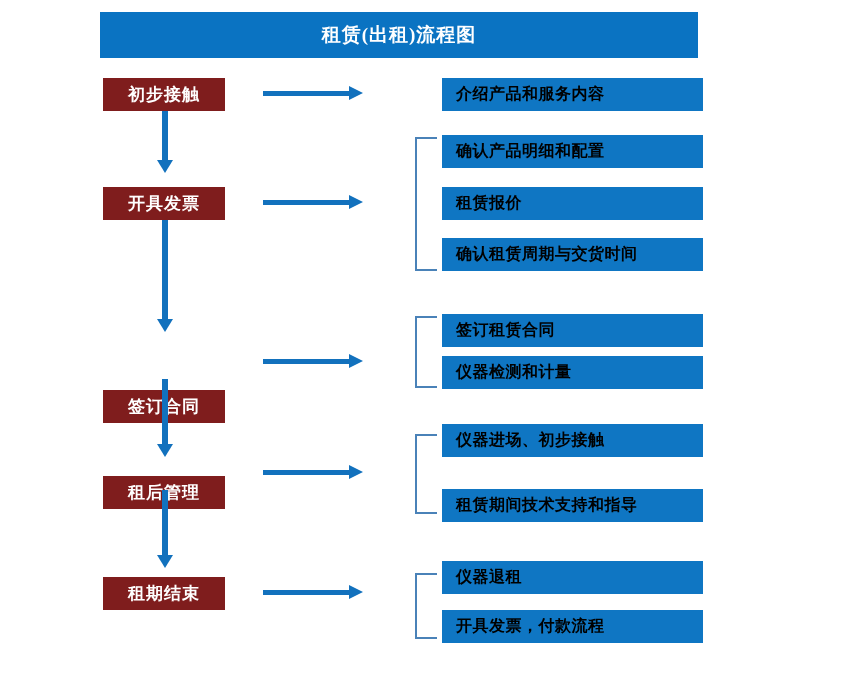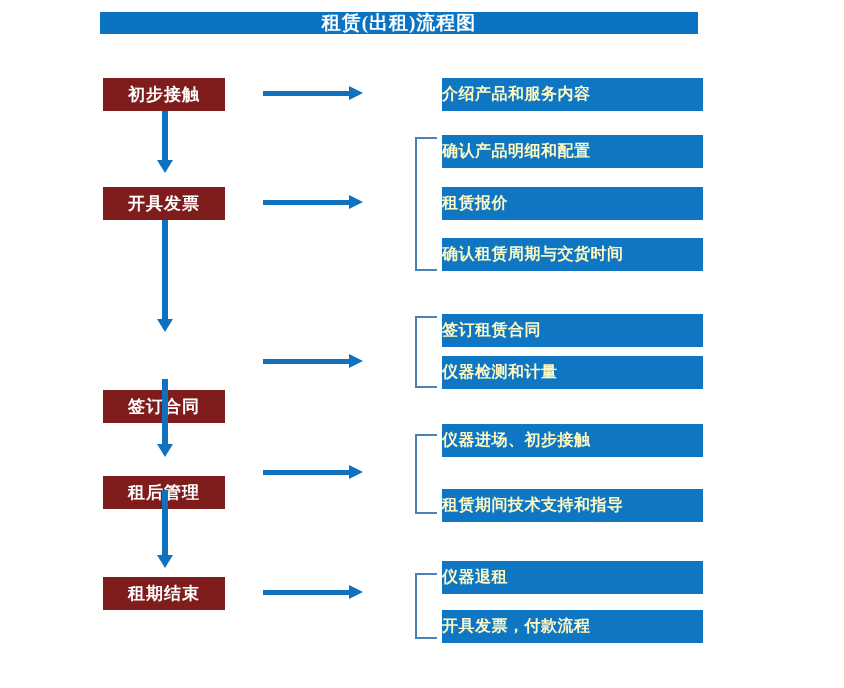--- a/index.html
+++ b/index.html
@@ -20,21 +20,21 @@
     width: 844px;
     height: 688px;
   }
 
   
   .title-bar {
     position: absolute;
     left: 100px;
     top: 12px;
     width: 598px;
-    height: 22px;
+    height: 46px;
     background: #0a73c2;
     color: #ffffff;
     font-size: 19px;
     font-weight: bold;
     letter-spacing: 1px;
     display: flex;
     align-items: center;
     justify-content: center;
     box-sizing: border-box;
   }
@@ -56,27 +56,28 @@
     box-sizing: border-box;
   }
 
   
   .detail-box {
     position: absolute;
     left: 442px;
     width: 261px;
     height: 33px;
     background: #0f76c3;
-    color: #fef9c3;
+    color: #000000;
     font-size: 16px;
     font-weight: bold;
     letter-spacing: 0.5px;
     display: flex;
     align-items: center;
     box-sizing: border-box;
+    padding-left: 14px;
   }
 
   
   .h-arrow {
     position: absolute;
     left: 263px;
     width: 100px;
     height: 14px;
   }
   .h-arrow .shaft {

